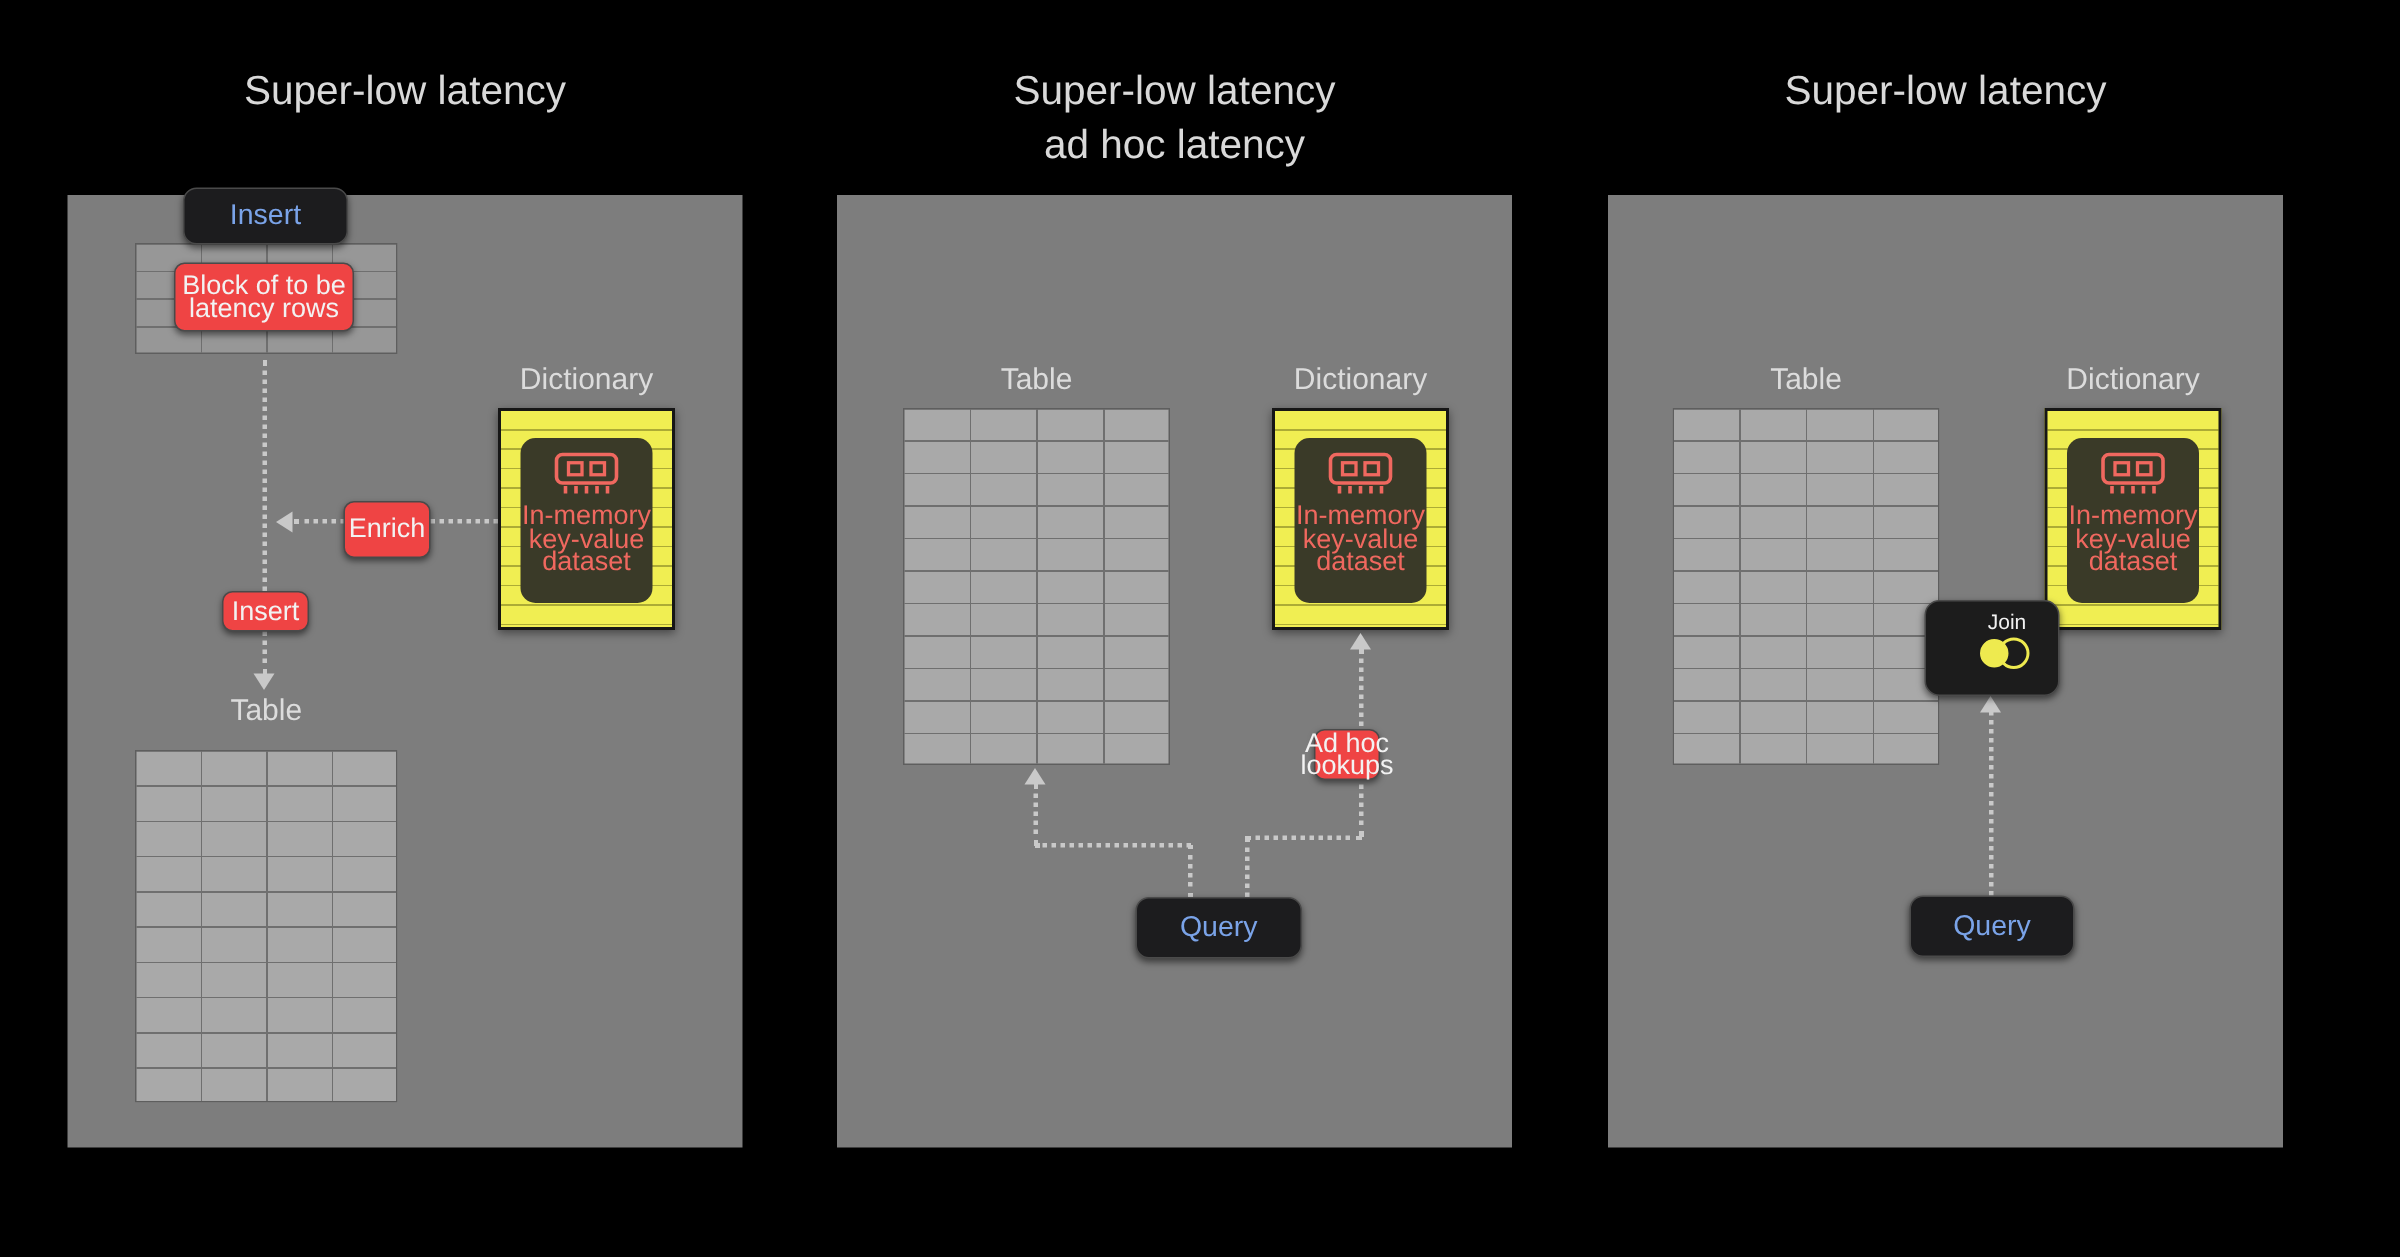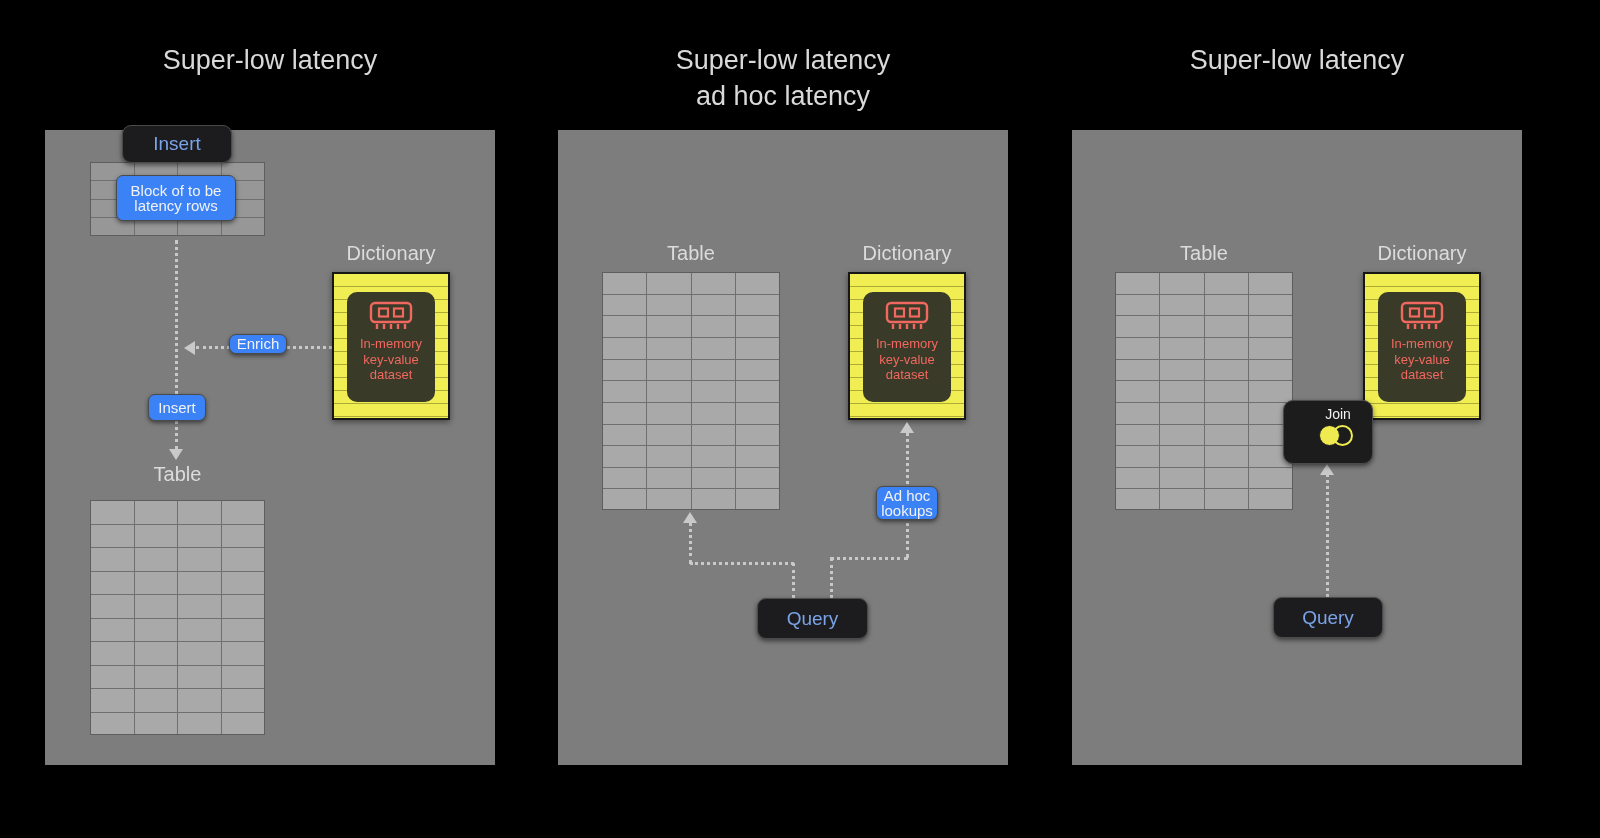--- a/index.html
+++ b/index.html
@@ -13,32 +13,32 @@
   
   .tbl{position:absolute;border:1.5px solid #5e5e5e;background-color:#a9a9a9;box-sizing:border-box;
     background-image:
       repeating-linear-gradient(to right, transparent 0 calc(var(--cw) - 1px), #6f6f6f calc(var(--cw) - 1px) var(--cw)),
       repeating-linear-gradient(to bottom, transparent 0 calc(var(--rh) - 1px), #6f6f6f calc(var(--rh) - 1px) var(--rh));}
   .tbl.small{background-color:#979797;}
   
   .btn{position:absolute;background:#1c1c1e;border:1px solid #4a4a4a;border-radius:9px;
        display:flex;align-items:center;justify-content:center;color:#7aa3e8;font-size:19px;
        box-shadow:0 2px 5px rgba(0,0,0,.55);box-sizing:border-box;}
-  .chip{position:absolute;background:#3b82f6;border:1px solid #4a4a4a;border-radius:7px;
-        display:flex;align-items:center;justify-content:center;color:#f2f2f2;font-size:15px;
+  .chip{position:absolute;background:#ef4444;border:1px solid #4a4a4a;border-radius:7px;
+        display:flex;align-items:center;justify-content:center;color:#f2f2f2;font-size:18px;
         line-height:15.5px;text-align:center;box-shadow:0 2px 4px rgba(0,0,0,.5);box-sizing:border-box;}
   .chip span{display:block;}
   
   .dict{position:absolute;width:118px;height:148px;background-color:#f0ee52;border:2px solid #161616;
         box-sizing:border-box;box-shadow:0 2px 6px rgba(0,0,0,.45);
         background-image:repeating-linear-gradient(to bottom, transparent 0 12px, rgba(70,70,10,.40) 12px 13px);}
   .dict-inner{position:absolute;left:13px;top:18px;width:88px;height:110px;background:#3a3a28;
         border-radius:10px;display:flex;flex-direction:column;align-items:center;justify-content:flex-start;
         padding-top:9px;box-sizing:border-box;}
-  .dict-text{color:#f0685f;font-size:13px;line-height:15.5px;text-align:center;margin-top:5px;}
+  .dict-text{color:#f0685f;font-size:18px;line-height:15.5px;text-align:center;margin-top:5px;}
   .dict-text span{display:block;}
   
   .dv{position:absolute;width:0;border-left:3px dotted #c9c9c9;}
   .dh{position:absolute;height:0;border-top:3px dotted #c9c9c9;}
   .arr-down{position:absolute;width:0;height:0;border-left:7px solid transparent;
             border-right:7px solid transparent;border-top:11px solid #c9c9c9;}
   .arr-up{position:absolute;width:0;height:0;border-left:7px solid transparent;
           border-right:7px solid transparent;border-bottom:11px solid #c9c9c9;}
   .arr-left{position:absolute;width:0;height:0;border-top:7px solid transparent;
             border-bottom:7px solid transparent;border-right:11px solid #c9c9c9;}
@@ -72,21 +72,21 @@
       <span>latency rows</span>
     </div>
   </div>
 
   <div class="dv" style="left:175px;top:240px;height:210px;"></div>
   <div class="arr-down" style="left:169px;top:449px;"></div>
   <div class="chip" style="left:148px;top:394px;width:58px;height:27px;z-index:3;">Insert</div>
 
   <div class="dh" style="left:196px;top:346px;width:136px;"></div>
   <div class="arr-left" style="left:184px;top:341px;"></div>
-  <div class="chip" style="left:229px;top:334px;width:58px;height:20px;z-index:3;">Enrich</div>
+  <div class="chip" style="left:229px;top:334px;width:58px;height:38px;z-index:3;">Enrich</div>
 
   <div class="lbl" style="left:90px;top:461px;width:175px;">Table</div>
   <div class="tbl" style="left:90px;top:500px;width:175px;height:235px;--cw:43.75px;--rh:23.5px;"></div>
 
   <div class="lbl" style="left:332px;top:240px;width:118px;">Dictionary</div>
   <div class="dict" style="left:332px;top:272px;">
     <div class="dict-inner">
       <svg width="44" height="30" viewBox="0 0 44 30">
         <rect x="2" y="2" width="40" height="19" rx="4" fill="none" stroke="#f0685f" stroke-width="2.4"></rect>
         <rect x="10" y="7.5" width="9" height="8" fill="none" stroke="#f0685f" stroke-width="2.2"></rect>
@@ -129,21 +129,21 @@
 
   <div class="dv" style="left:792px;top:563px;height:35px;"></div>
   <div class="dh" style="left:690px;top:562px;width:104px;"></div>
   <div class="dv" style="left:689px;top:522px;height:42px;"></div>
   <div class="arr-up" style="left:683px;top:512px;"></div>
 
   <div class="dv" style="left:830px;top:558px;height:40px;"></div>
   <div class="dh" style="left:830px;top:557px;width:78px;"></div>
   <div class="dv" style="left:906px;top:432px;height:126px;"></div>
   <div class="arr-up" style="left:900px;top:422px;"></div>
-  <div class="chip" style="left:876px;top:486px;width:62px;height:34px;z-index:3;align-items:center;">
+  <div class="chip" style="left:876px;top:486px;width:44px;height:34px;z-index:3;align-items:center;">
     <div>
       <span>Ad hoc</span>
       <span>lookups</span>
     </div>
   </div>
 
   <div class="btn" style="left:757px;top:598px;width:111px;height:41px;">Query</div>
 
   <div class="title" style="left:1072px;">
     <span>Super-low latency</span>

